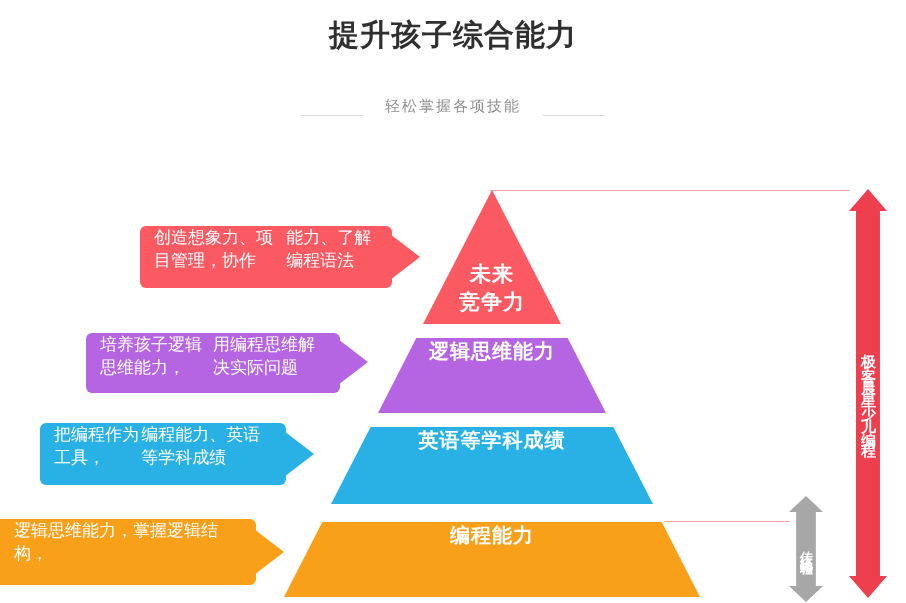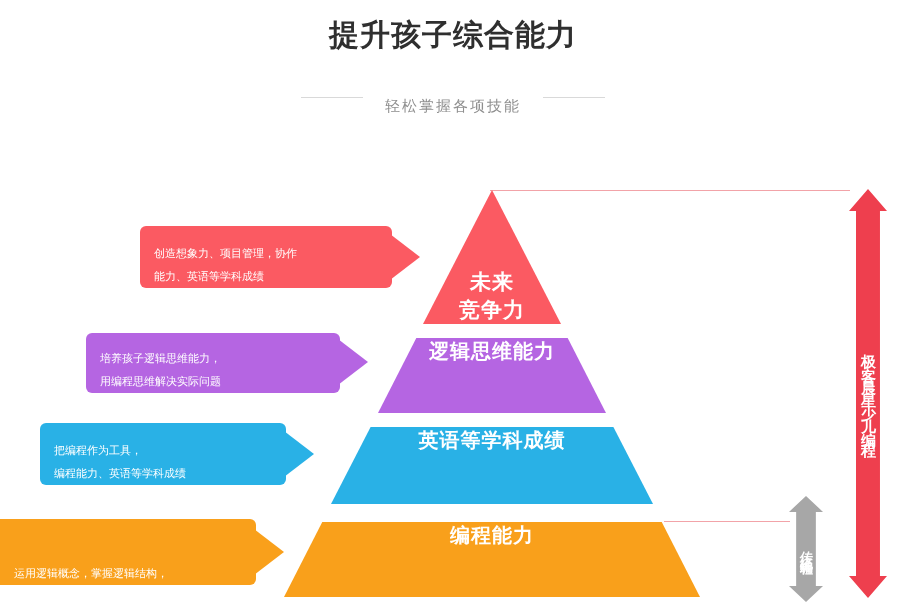--- a/index.html
+++ b/index.html
@@ -3,46 +3,46 @@
 <meta charset="utf-8">
 <style>
   * { margin:0; padding:0; box-sizing:border-box; }
   body { background:#ffffff; font-family:"Liberation Sans","DejaVu Sans",sans-serif; }
   .screen { position:relative; width:906px; height:603px; background:#ffffff; overflow:hidden; margin:7px auto; }
 
   
   .title { position:absolute; top:8px; left:0; width:100%; text-align:center;
            font-size:30px; font-weight:700; color:#2f2f2f; letter-spacing:1px; }
   .subtitle-row { position:absolute; top:90px; left:0; width:100%;
-                  display:flex; align-items:flex-start; justify-content:center; gap:22px; }
+                  display:flex; align-items:flex-end; justify-content:center; gap:22px; }
   .hline { display:inline-block; width:62px; height:1px; background:#d9d9d9; }
   .subtitle-text { font-size:15px; color:#8f8f8f; letter-spacing:2px; }
 
   
   .connector { position:absolute; height:1px; background:#f2a3a8; }
   .connector-top { left:490px; top:183px; width:360px; }
   .connector-bottom { left:664px; top:514px; width:126px; }
 
   
   .level { position:absolute; display:flex; align-items:flex-start; justify-content:center; }
   .l1 { left:423px; top:183px; width:138px; height:134px;
         clip-path:polygon(50% 0, 100% 100%, 0 100%);
-        align-items:flex-end; }
+        align-items:flex-end; padding-bottom:8px; }
   .l2 { left:378px; top:331px; width:228px; height:75px;
         clip-path:polygon(16.8% 0, 83.2% 0, 100% 100%, 0 100%); }
   .l3 { left:331px; top:420px; width:322px; height:77px;
         clip-path:polygon(12.3% 0, 87.7% 0, 100% 100%, 0 100%); }
   .l4 { left:284px; top:515px; width:416px; height:75px;
         clip-path:polygon(9.2% 0, 90.8% 0, 100% 100%, 0 100%); }
   .level-label { color:#ffffff; font-size:20px; font-weight:700; letter-spacing:1px; text-align:center; }
   .two-line span { display:block; line-height:28px; font-size:21px; }
 
   
-  .callout { position:absolute; border-radius:6px; color:#ffffff; font-size:11px;
-             line-height:23px; display:flex; flex-direction:column; justify-content:flex-end;
+  .callout { position:absolute; border-radius:6px; color:#ffffff; font-size:17px;
+             line-height:23px; display:flex; flex-direction:row; justify-content:flex-end;
              padding:0 14px; }
   .c1 { left:140px; top:219px; width:252px; height:62px; }
   .c2 { left:86px;  top:326px; width:254px; height:60px; }
   .c3 { left:40px;  top:416px; width:246px; height:62px; }
   .c4 { left:0;     top:512px; width:256px; height:66px; border-radius:0 6px 6px 0; }
   .callout-arrow { position:absolute; width:30px; height:46px;
                    clip-path:polygon(0 0, 100% 50%, 0 100%); }
   .a1 { left:390px; top:227px; }
   .a2 { left:338px; top:332px; }
   .a3 { left:284px; top:424px; }
@@ -94,38 +94,38 @@
   <div class="level l3" style="background-color: rgb(41, 177, 230);">
     <div class="level-label">英语等学科成绩</div>
   </div>
 
   <div class="level l4" style="background-color: rgb(249, 160, 27);">
     <div class="level-label">编程能力</div>
   </div>
 
   <div class="callout c1" style="background-color: rgb(251, 90, 98);">
     <span>创造想象力、项目管理，协作</span>
-    <span>能力、英语等学科成绩</span>
+    <span>能力、了解编程语法</span>
   </div>
   <div class="callout-arrow a1" style="background-color: rgb(251, 90, 98);"></div>
 
   <div class="callout c2" style="background-color: rgb(181, 101, 226);">
     <span>培养孩子逻辑思维能力，</span>
     <span>用编程思维解决实际问题</span>
   </div>
   <div class="callout-arrow a2" style="background-color: rgb(181, 101, 226);"></div>
 
   <div class="callout c3" style="background-color: rgb(41, 177, 230);">
     <span>把编程作为工具，</span>
     <span>编程能力、英语等学科成绩</span>
   </div>
   <div class="callout-arrow a3" style="background-color: rgb(41, 177, 230);"></div>
 
   <div class="callout c4" style="background-color: rgb(249, 160, 27);">
-    <span>运用逻辑概念，掌握逻辑结构，</span>
+    <span>逻辑思维能力，掌握逻辑结构，</span>
   </div>
   <div class="callout-arrow a4" style="background-color: rgb(249, 160, 27);"></div>
 
   <div class="varrow varrow-main" style="background-color: rgb(238, 63, 78);"></div>
   <div class="varrow-label vl-main">极客晨星少儿编程</div>
 
   <div class="varrow varrow-trad" style="background-color: rgb(167, 167, 167);"></div>
   <div class="varrow-label vl-trad">传统编程</div>
 
   <div class="footer-bar" style="background-color: rgb(46, 159, 224);"></div>

